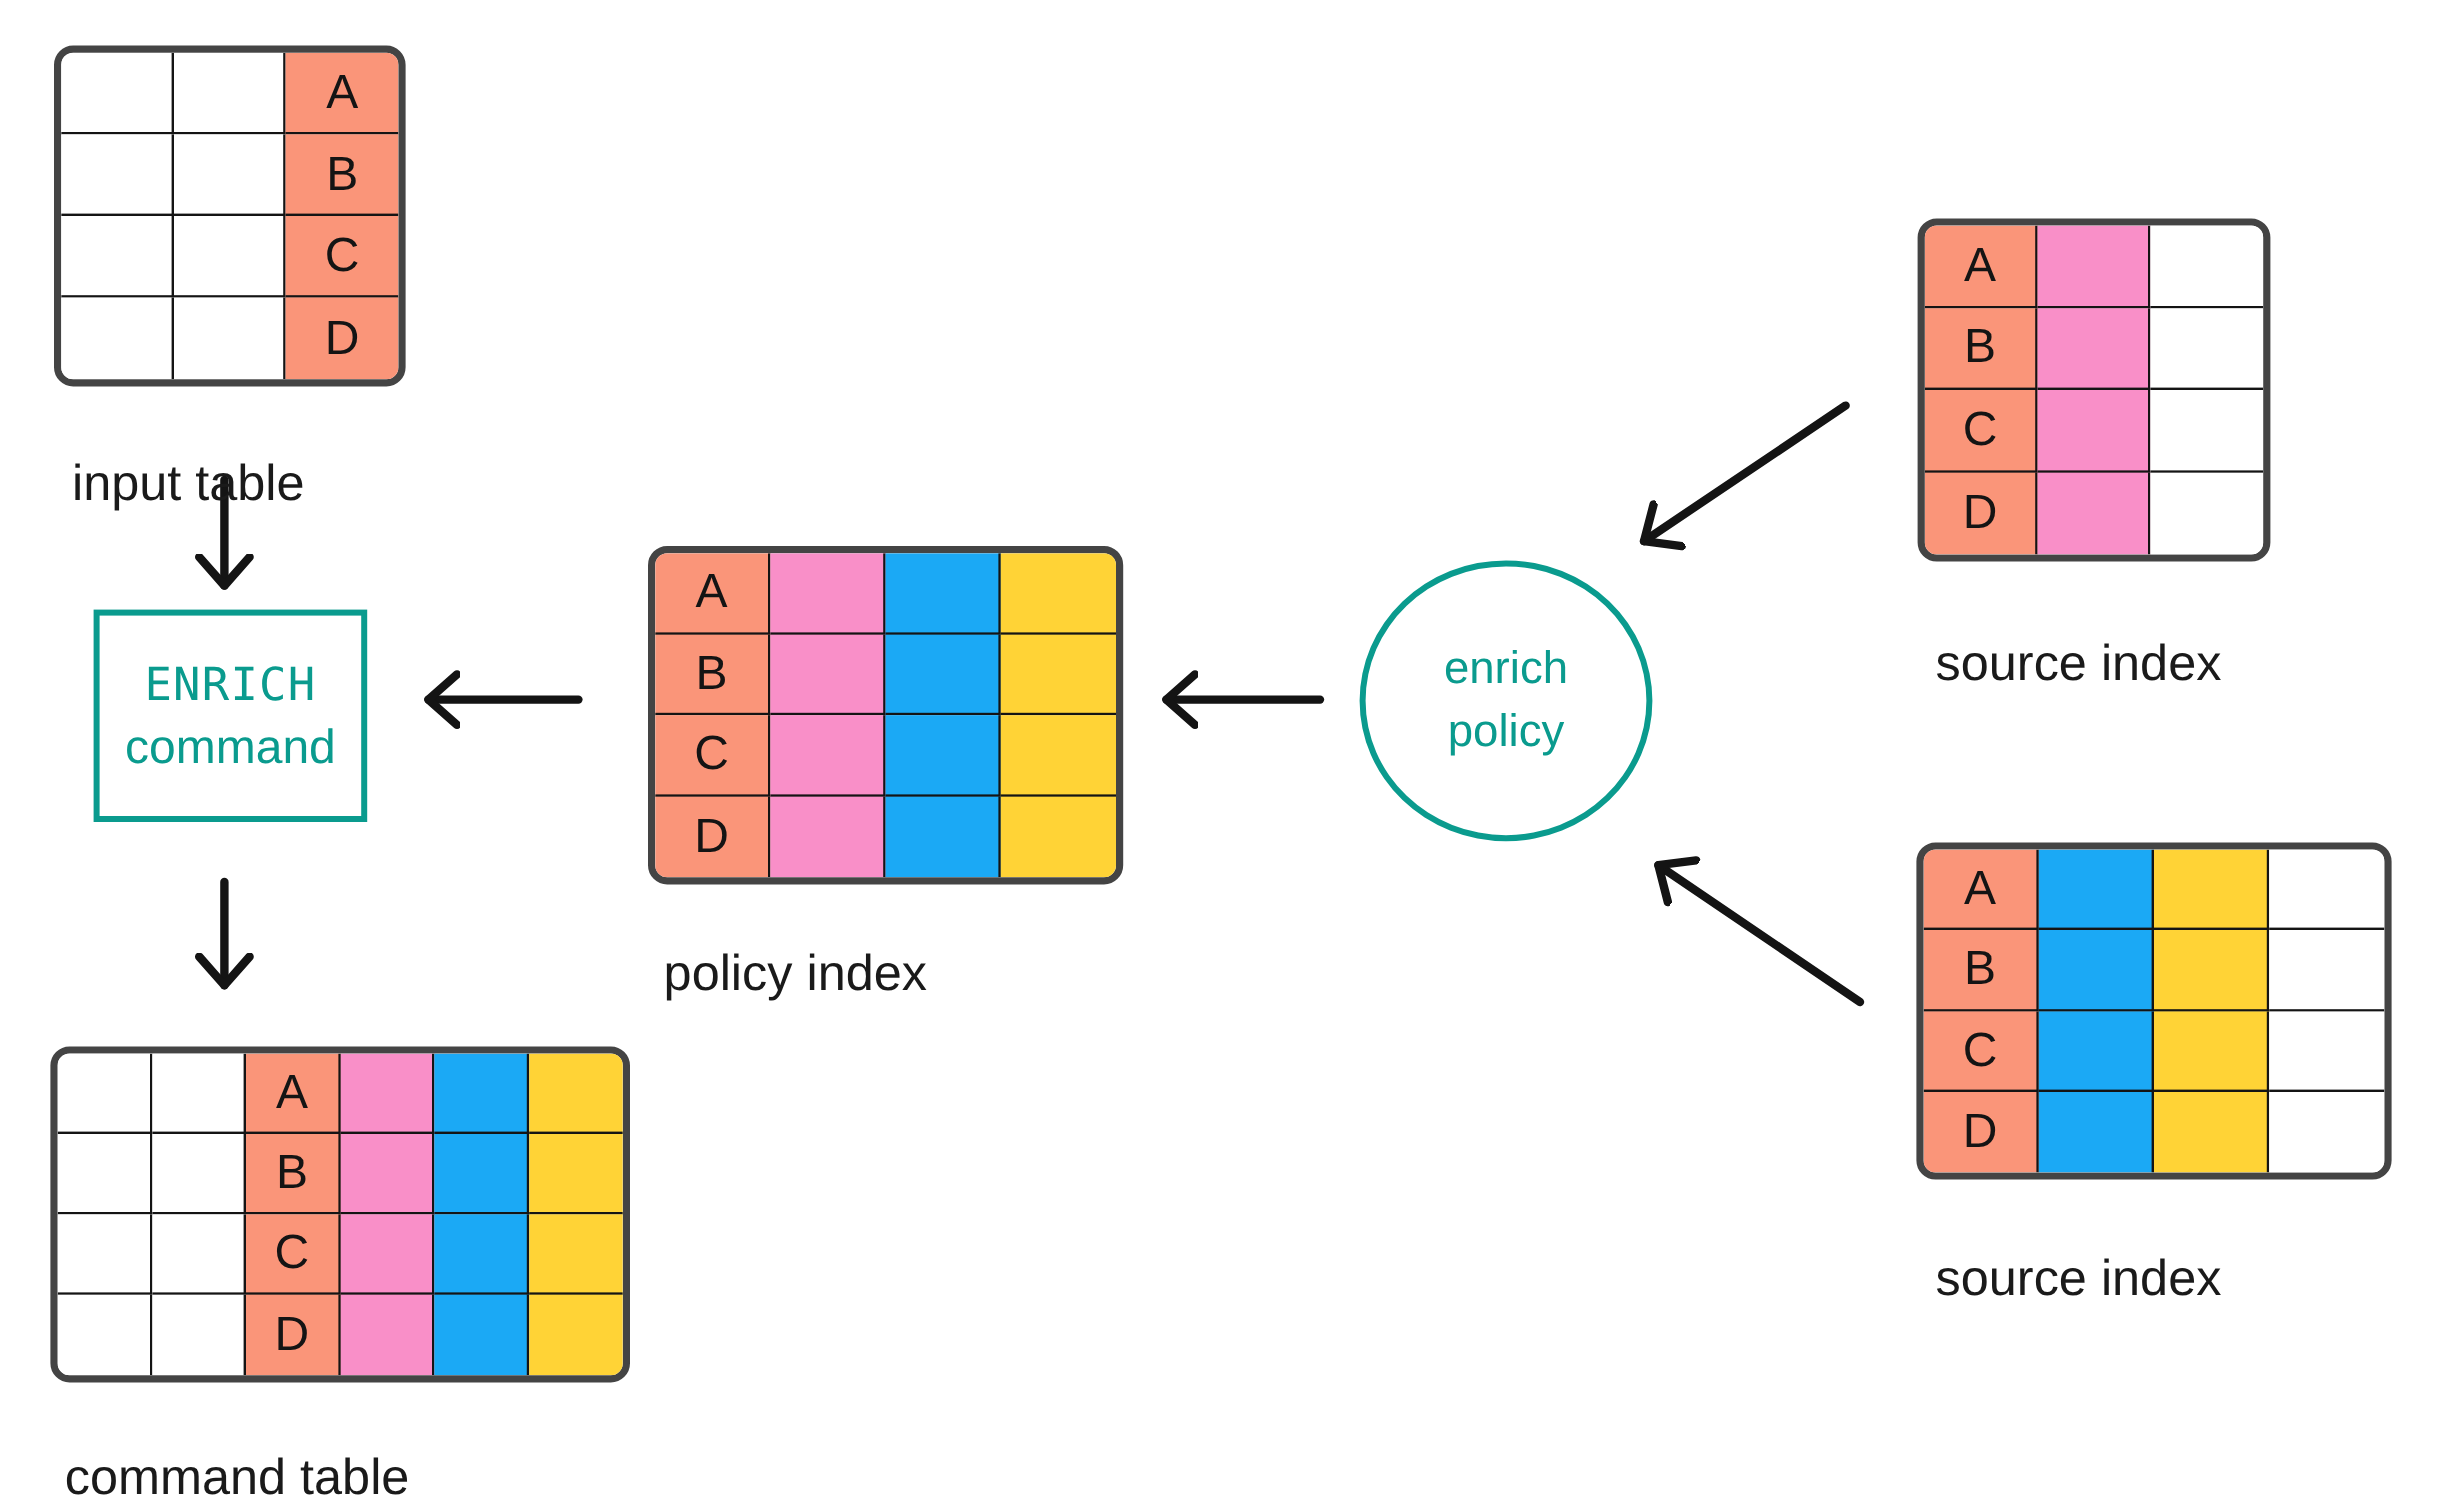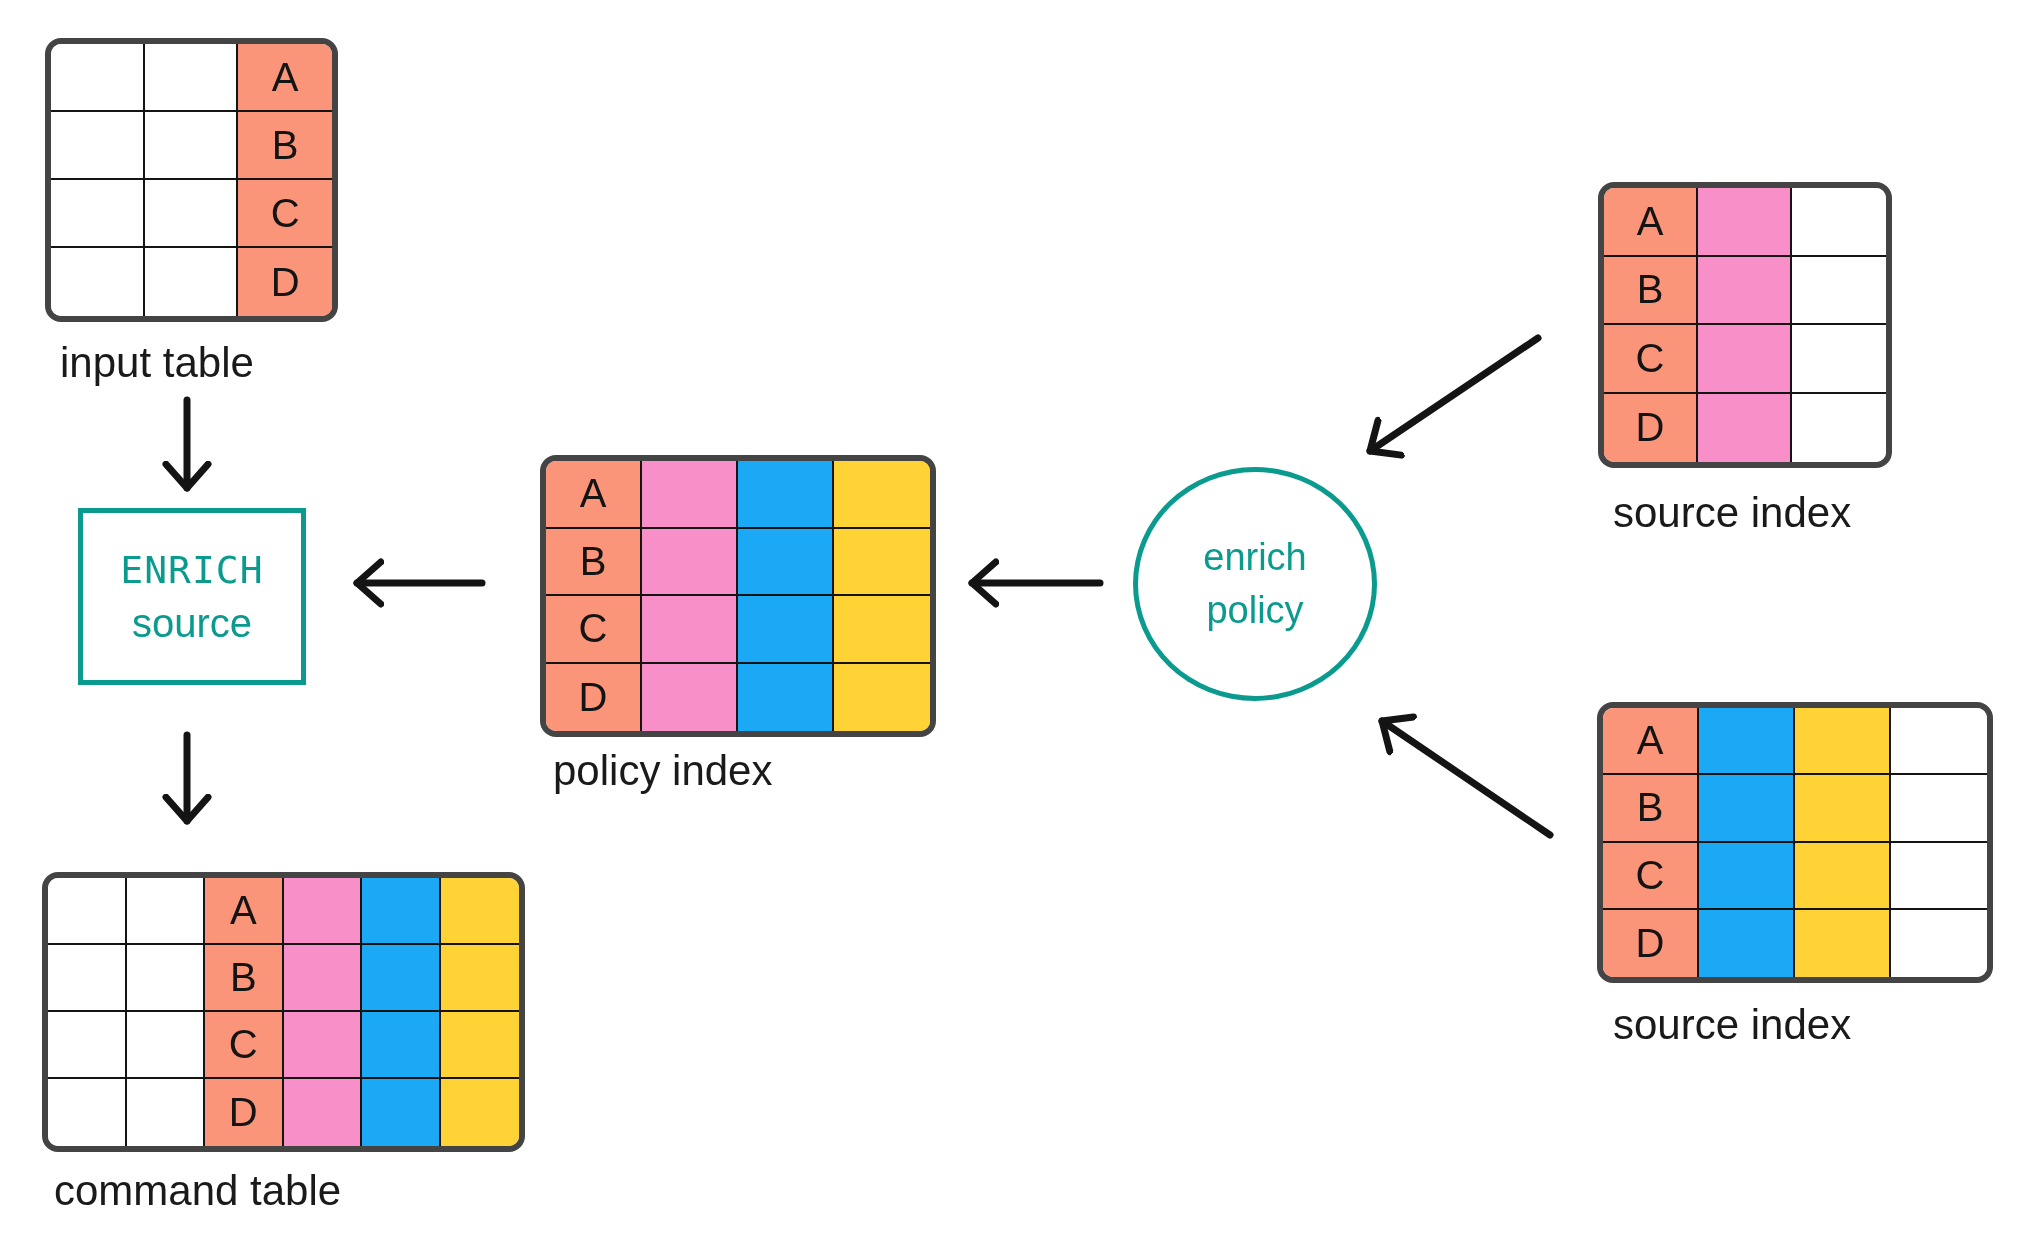--- a/index.html
+++ b/index.html
@@ -14,21 +14,21 @@
     display:grid;grid-auto-rows:1fr;
     border:6px solid var(--frame);border-radius:16px;
     overflow:hidden;background:#fff;box-sizing:border-box;
   }
   .cell{
     display:flex;align-items:center;justify-content:center;
     font-size:40px;color:#141414;box-sizing:border-box;
   }
   
   .tlabel{
-    font-size:42px;line-height:1.1;color:#1a1a1a;white-space:nowrap;
+    font-size:42px;line-height:1.1;color:#1a1a1a;white-space:nowrap;margin-top:40px;
   }
   
   .cmdbox{
     border:5px solid var(--teal);background:#fff;box-sizing:border-box;
     display:flex;flex-direction:column;align-items:center;justify-content:center;
     color:var(--teal);text-align:center;
   }
   .cmdbox .mono{
     font-family:"DejaVu Sans Mono",monospace;font-size:38px;font-weight:500;
     letter-spacing:1px;line-height:1.4;
@@ -71,21 +71,21 @@
     <div class="cell" style="background: rgb(255, 255, 255); border-right: 2px solid rgb(20, 20, 20); border-bottom: 2px solid rgb(20, 20, 20);"></div>
     <div class="cell" style="background: rgb(250, 149, 121); border-bottom: 2px solid rgb(20, 20, 20);">C</div>
     <div class="cell" style="background: rgb(255, 255, 255); border-right: 2px solid rgb(20, 20, 20);"></div>
     <div class="cell" style="background: rgb(255, 255, 255); border-right: 2px solid rgb(20, 20, 20);"></div>
     <div class="cell" style="background: rgb(250, 149, 121);">D</div>
   </div>
 <div class="abs tlabel" style="left:60px;top:340px;">input table</div>
 
 <div class="abs cmdbox" style="left:78px;top:508px;width:228px;height:177px;">
   <div class="mono">ENRICH</div>
-  <div class="sans">source</div>
+  <div class="sans">command</div>
 </div>
 
 <div class="abs dtable" style="left: 42px; top: 872px; width: 483px; height: 280px; grid-template-columns: repeat(6, 1fr);">
     <div class="cell" style="background: rgb(255, 255, 255); border-right: 2px solid rgb(20, 20, 20); border-bottom: 2px solid rgb(20, 20, 20);"></div>
     <div class="cell" style="background: rgb(255, 255, 255); border-right: 2px solid rgb(20, 20, 20); border-bottom: 2px solid rgb(20, 20, 20);"></div>
     <div class="cell" style="background: rgb(250, 149, 121); border-right: 2px solid rgb(20, 20, 20); border-bottom: 2px solid rgb(20, 20, 20);">A</div>
     <div class="cell" style="background: rgb(249, 143, 200); border-right: 2px solid rgb(20, 20, 20); border-bottom: 2px solid rgb(20, 20, 20);"></div>
     <div class="cell" style="background: rgb(27, 169, 245); border-right: 2px solid rgb(20, 20, 20); border-bottom: 2px solid rgb(20, 20, 20);"></div>
     <div class="cell" style="background: rgb(255, 211, 54); border-bottom: 2px solid rgb(20, 20, 20);"></div>
     <div class="cell" style="background: rgb(255, 255, 255); border-right: 2px solid rgb(20, 20, 20); border-bottom: 2px solid rgb(20, 20, 20);"></div>

